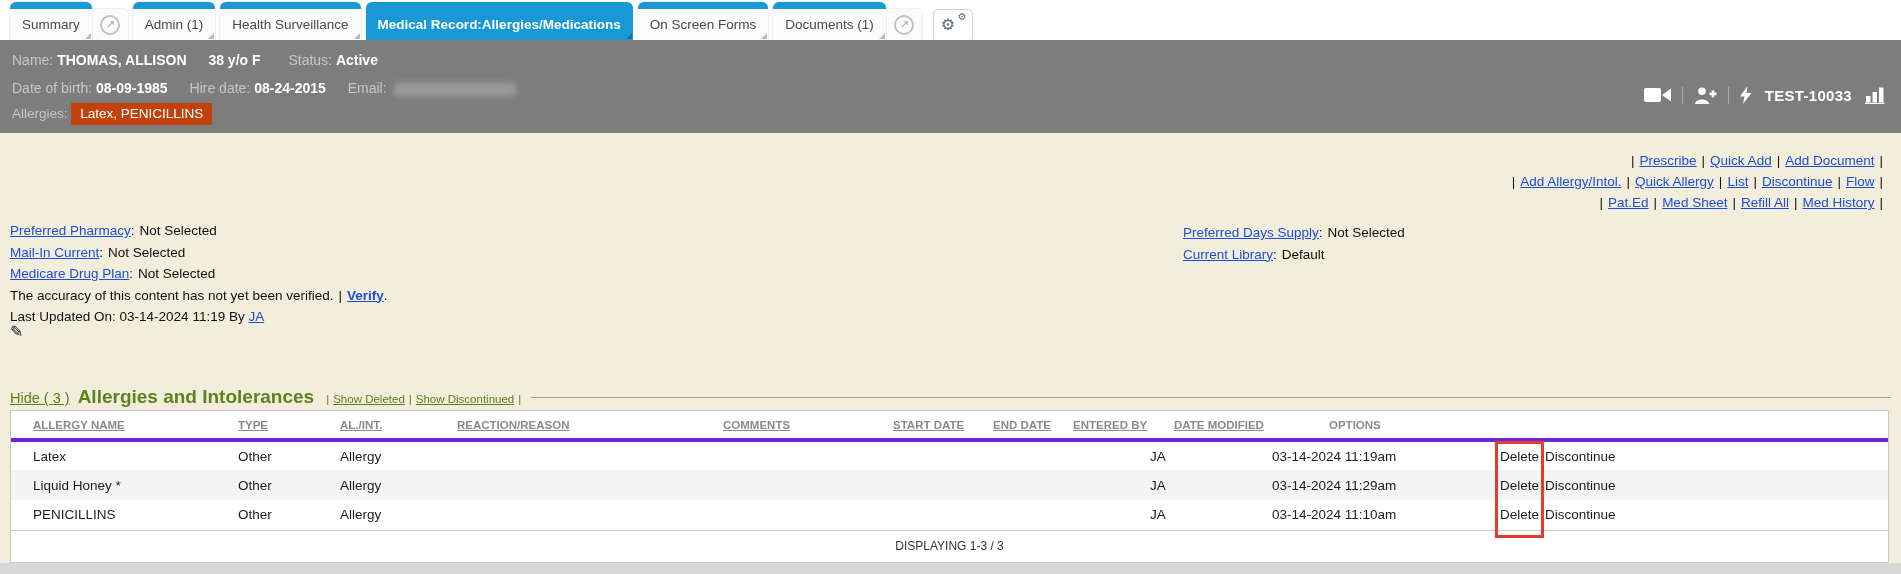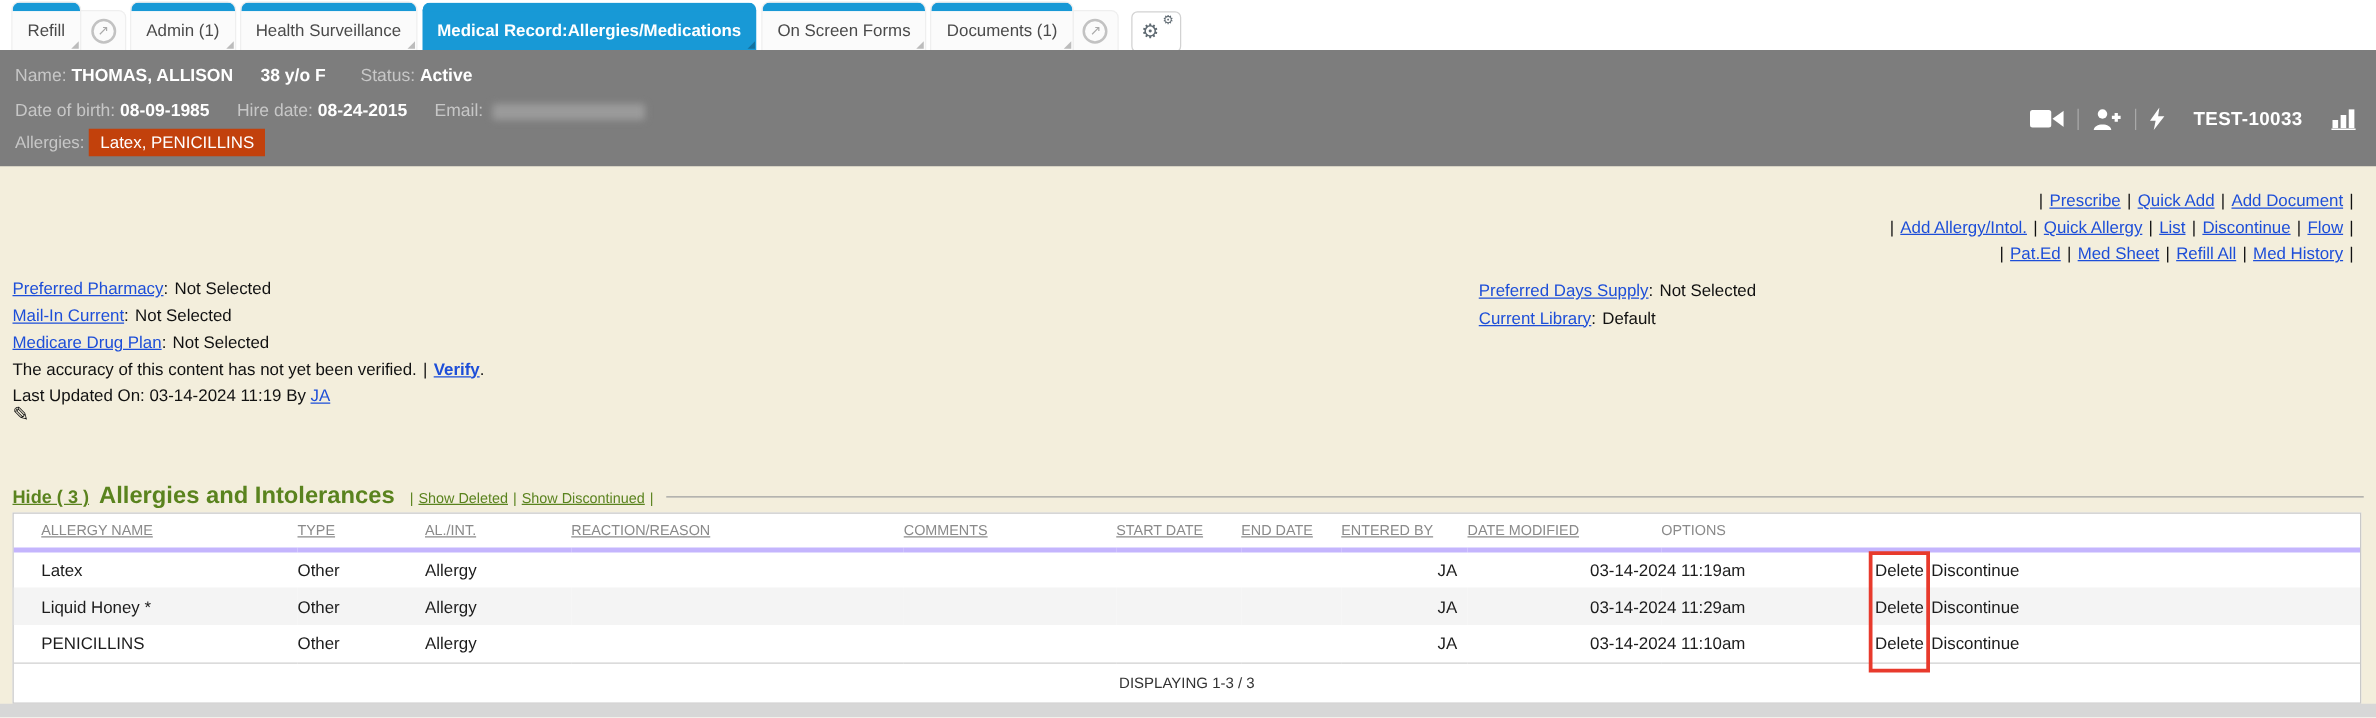--- a/index.html
+++ b/index.html
@@ -39,21 +39,21 @@
   .pvalue { color:#fff; font-weight:600; }
   .gap18 { margin-left:18px; } .gap24 { margin-left:24px; }
   .blurbox { display:inline-block; width:122px; height:13px; background:#9b9b9b;
     border-radius:2px; filter:blur(3px); vertical-align:middle; margin-left:4px; }
   .allergy-badge { background:#c2410c; color:#fff; padding:2px 9px 3px; font-size:13.5px;
     display:inline-block; line-height:17px; }
   .icon-cluster { position:absolute; top:46px; right:14px; display:flex;
     align-items:center; gap:11px; }
   .icon-cluster svg { fill:#fff; display:block; }
   .vdiv { width:1px; height:17px; background:#a9a9a9; }
-  .station-id { color:#fff; font-weight:700; font-size:15px; letter-spacing:.3px; margin:0 12px; }
+  .station-id { color:#fff; font-weight:700; font-size:15px; letter-spacing:.3px; margin:0 2px; }
 
   
   .main-bg { position:absolute; top:133px; left:0; width:100%; height:441px; background:#f3eedc; }
 
   .actions { position:absolute; top:150px; right:13px; text-align:right;
     font-size:13.5px; line-height:21px; color:#111; }
   .actions a, .info a { color:#1d4ed8; text-decoration:underline; cursor:pointer; }
   .sep { color:#111; text-decoration:none; }
   .sep::before { content:"|"; margin:0 5px; }
 
@@ -62,34 +62,34 @@
   .info-right { position:absolute; top:222px; left:1183px; }
   .colon::before { content:":"; }
   .ival { margin-left:5px; }
   .verify { font-weight:bold; }
   .pencil { position:absolute; top:322px; left:10px; font-size:16px; color:#111;
     cursor:pointer; font-family:"DejaVu Sans",sans-serif; }
 
   
   .section-head { position:absolute; top:386px; left:10px; right:10px;
     display:flex; align-items:baseline; white-space:nowrap; color:#5a831e; }
-  .hide-link { font-size:14.5px; font-weight:bold; color:#5a831e;
+  .hide-link { font-size:14.5px; font-weight:normal; color:#5a831e;
     text-decoration:underline; cursor:pointer; }
   .section-title { font-size:19px; font-weight:bold; margin:0 8px 0 8px; color:#5a831e; }
   .shead-link { font-size:11.5px; color:#5a831e; text-decoration:underline; cursor:pointer; }
   .gsep { font-size:11.5px; color:#5a831e; } .gsep::before { content:"|"; margin:0 4px; }
   .rule { flex:1; border-top:1px solid #a0a0a0; align-self:center; margin-left:6px; }
 
   
   .table-wrap { position:absolute; top:410px; left:10px; width:1879px; background:#fff;
     border:1px solid #c9c9c9; }
   table { width:100%; border-collapse:collapse; table-layout:fixed; font-size:13.5px; color:#1c1c1c; }
   thead tr { height:29px; }
-  th { font-size:11.5px; color:#8a8a8a; font-weight:normal; text-align:left;
-    text-decoration:underline; padding:0; border-bottom:4px solid #c4b5fd;
+  th { font-size:11.5px; color:#8a8a8a; font-weight:bold; text-align:left;
+    text-decoration:underline; padding:0; border-bottom:4px solid #6d28d9;
     white-space:nowrap; cursor:pointer; }
   th.nou { text-decoration:none; cursor:default; }
   tbody tr { height:30px; }
   tbody tr:nth-child(2) { background:#f4f4f4; }
   td { padding:0; white-space:nowrap; }
   .c-name { padding-left:22px; }
   .d-ent { padding-left:77px; }
   .d-mod { padding-left:98px; }
   .d-opt { padding-left:171px; }
   .delete-link { position:relative; cursor:pointer; }
@@ -99,21 +99,21 @@
   .footer-row td { border-top:1px solid #cfcfcf; height:32px; text-align:center;
     font-size:12px; color:#333; }
 
   .bottom-scroll { position:absolute; left:0; bottom:0; width:100%; height:11px; background:#d7d7d7; }
 </style>
 </head>
 <body>
 
 <div class="tabbar">
   <div class="tabgroup">
-    <div class="tab"><span>Refill</span></div>
+    <div class="tab"><span>Summary</span></div>
     <div class="popout-btn">
         <span class="circle">↗</span>
       </div>
   </div>
   <div class="tab"><span>Admin (1)</span></div>
   <div class="tab"><span>Health Surveillance</span></div>
   <div class="tab active"><span>Medical Record:Allergies/Medications</span></div>
   <div class="tab"><span>On Screen Forms</span></div>
   <div class="tabgroup">
     <div class="tab"><span>Documents (1)</span></div>

